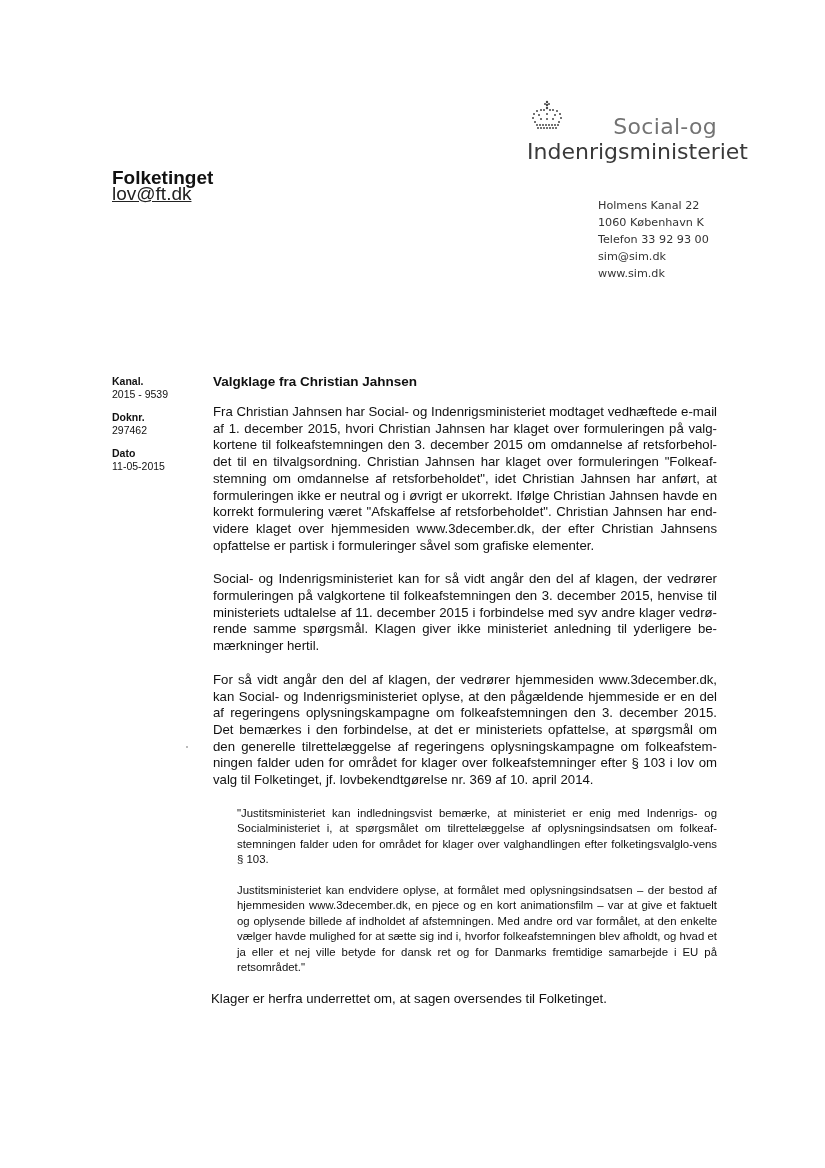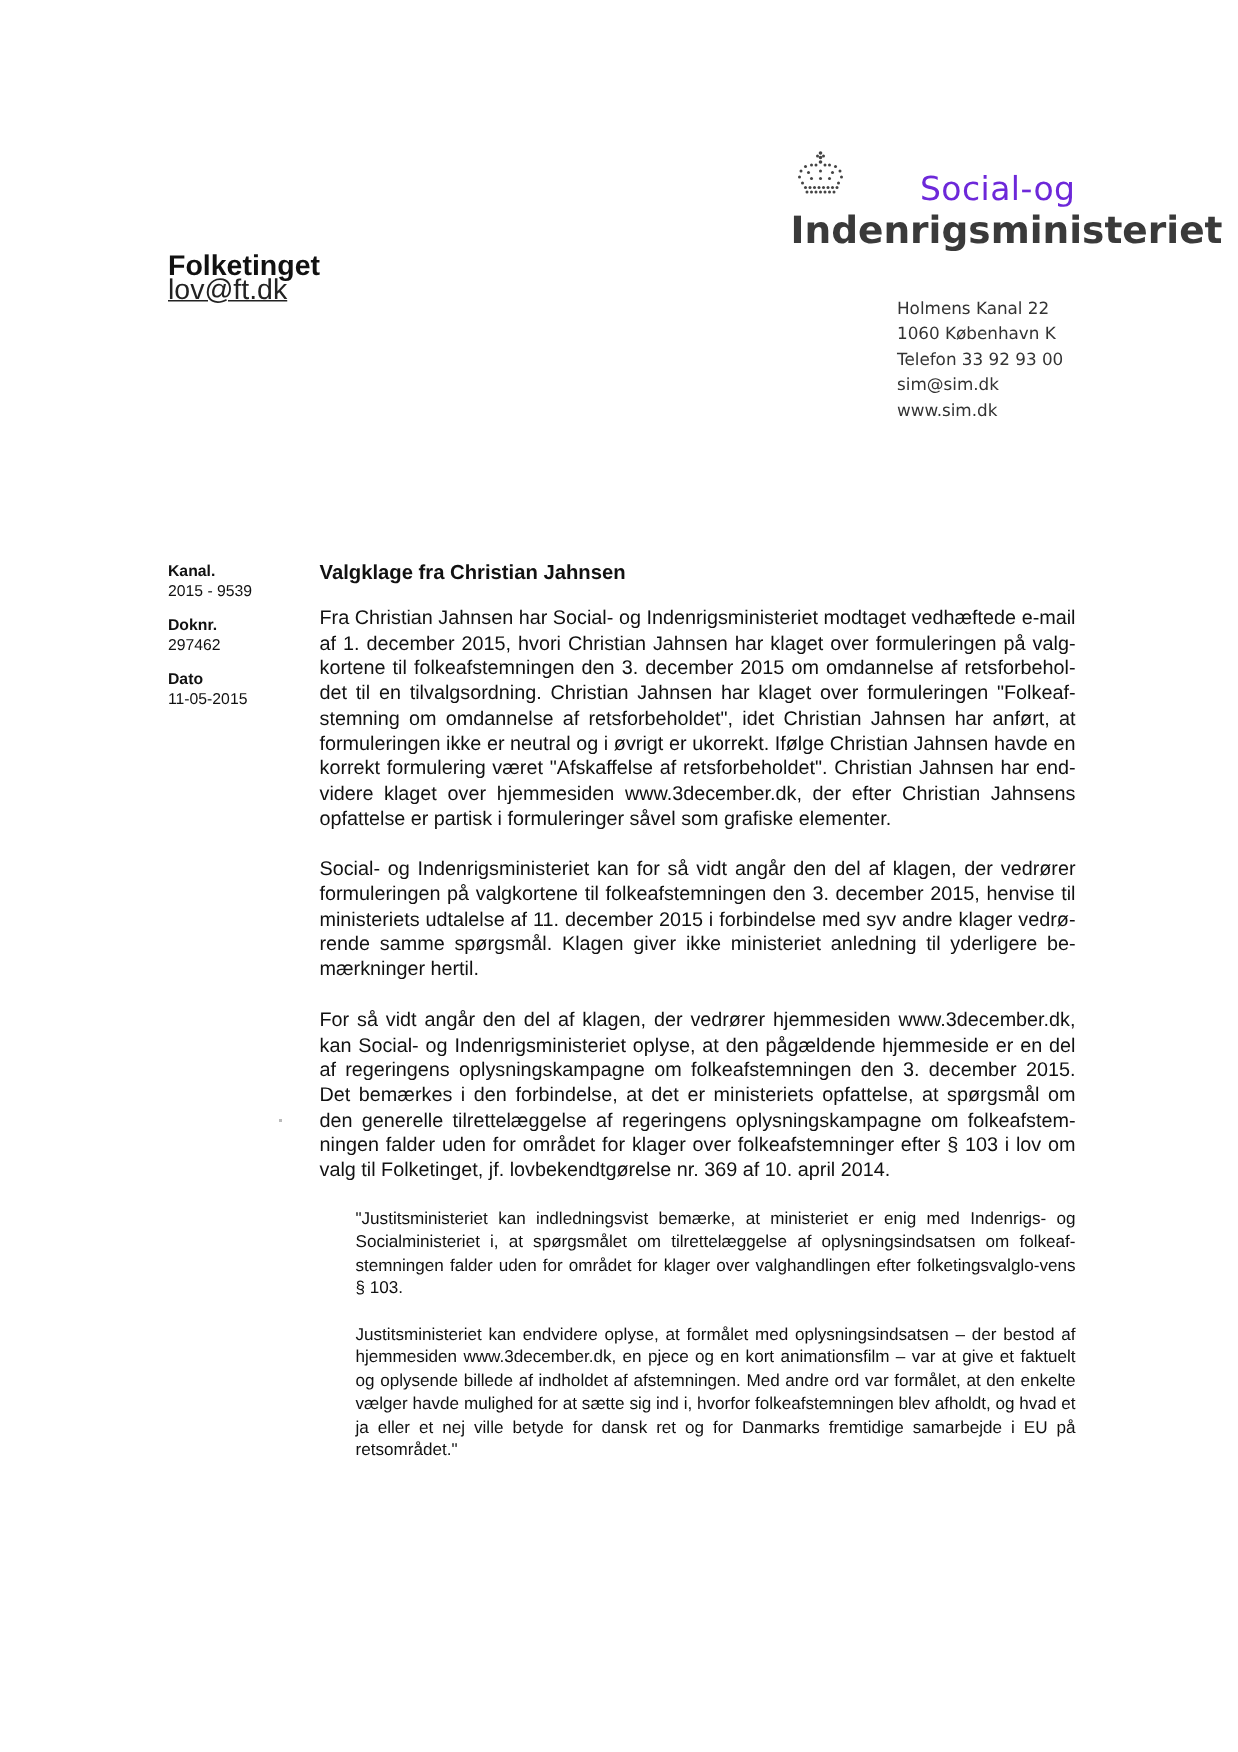--- a/index.html
+++ b/index.html
@@ -1,23 +1,23 @@
 <!DOCTYPE html>
 <html><head>
 <meta charset="utf-8">
 <style>
   html, body { margin: 0; padding: 0; background: #ffffff; }
   body { width: 825px; height: 1168px; position: relative; overflow: hidden;
          font-family: "Liberation Sans", sans-serif; color: #111; }
   .logo { position: absolute; left: 527px; top: 98px; width: 200px; height: 72px; }
   .crown { position: absolute; left: 0px; top: 0px; width: 40px; height: 40px; }
   .logo-line1 { position: absolute; right: 10px; top: 16px; font-family: "DejaVu Sans", sans-serif;
-                font-size: 22px; color: #6d28d9; letter-spacing: 0.3px; white-space: nowrap; text-align: center; }
+                font-size: 22px; color: #737373; letter-spacing: 0.3px; white-space: nowrap; text-align: center; }
   .logo-line2 { position: absolute; left: 0px; top: 41px; font-family: "DejaVu Sans", sans-serif;
-                font-size: 25px; color: #3a3a3a; letter-spacing: 0px; white-space: nowrap; font-weight: bold; }
+                font-size: 22px; color: #3a3a3a; letter-spacing: 0px; white-space: nowrap; }
   .addr { position: absolute; left: 598px; top: 181px; font-family: "DejaVu Sans", sans-serif;
           font-size: 11.2px; color: #333; line-height: 17px; margin-top: 16px; }
   .recipient { position: absolute; left: 112px; top: 170px; font-size: 19px; line-height: 16px; }
   .recipient .name { font-weight: bold; }
   .recipient .email { text-decoration: underline; color: #222; }
   .meta { position: absolute; left: 112px; top: 375px; font-size: 10.5px; line-height: 13px; }
   .meta .lbl { font-weight: bold; }
   .meta .blk { margin-bottom: 10px; }
   .title { position: absolute; left: 213px; top: 374px; font-size: 13.5px; font-weight: bold; }
   .body { position: absolute; left: 213px; top: 404px; width: 504px; font-size: 13.2px;
@@ -109,15 +109,16 @@
 <div class="title">Valgklage fra Christian Jahnsen</div>
 
 <div class="body">
   <p>Fra Christian Jahnsen har Social- og Indenrigsministeriet modtaget vedhæftede e-mail af 1. december 2015, hvori Christian Jahnsen har klaget over formuleringen på valg-kortene til folkeafstemningen den 3. december 2015 om omdannelse af retsforbehol-det til en tilvalgsordning. Christian Jahnsen har klaget over formuleringen "Folkeaf-stemning om omdannelse af retsforbeholdet", idet Christian Jahnsen har anført, at formuleringen ikke er neutral og i øvrigt er ukorrekt. Ifølge Christian Jahnsen havde en korrekt formulering været "Afskaffelse af retsforbeholdet". Christian Jahnsen har end-videre klaget over hjemmesiden www.3december.dk, der efter Christian Jahnsens opfattelse er partisk i formuleringer såvel som grafiske elementer.</p>
   <p>Social- og Indenrigsministeriet kan for så vidt angår den del af klagen, der vedrører formuleringen på valgkortene til folkeafstemningen den 3. december 2015, henvise til ministeriets udtalelse af 11. december 2015 i forbindelse med syv andre klager vedrø-rende samme spørgsmål. Klagen giver ikke ministeriet anledning til yderligere be-mærkninger hertil.</p>
   <p>For så vidt angår den del af klagen, der vedrører hjemmesiden www.3december.dk, kan Social- og Indenrigsministeriet oplyse, at den pågældende hjemmeside er en del af regeringens oplysningskampagne om folkeafstemningen den 3. december 2015. Det bemærkes i den forbindelse, at det er ministeriets opfattelse, at spørgsmål om den generelle tilrettelæggelse af regeringens oplysningskampagne om folkeafstem-ningen falder uden for området for klager over folkeafstemninger efter § 103 i lov om valg til Folketinget, jf. lovbekendtgørelse nr. 369 af 10. april 2014.</p>
   <div class="quote">
     <p>"Justitsministeriet kan indledningsvist bemærke, at ministeriet er enig med Indenrigs- og Socialministeriet i, at spørgsmålet om tilrettelæggelse af oplysningsindsatsen om folkeaf-stemningen falder uden for området for klager over valghandlingen efter folketingsvalglo-vens § 103.</p>
     <p>Justitsministeriet kan endvidere oplyse, at formålet med oplysningsindsatsen – der bestod af hjemmesiden www.3december.dk, en pjece og en kort animationsfilm – var at give et faktuelt og oplysende billede af indholdet af afstemningen. Med andre ord var formålet, at den enkelte vælger havde mulighed for at sætte sig ind i, hvorfor folkeafstemningen blev afholdt, og hvad et ja eller et nej ville betyde for dansk ret og for Danmarks fremtidige samarbejde i EU på retsområdet."</p>
   </div>
+  <div class="closing">Klager er herfra underrettet om, at sagen oversendes til Folketinget.</div>
 </div>
 
 <div class="dot"></div>
 
 </body></html>

